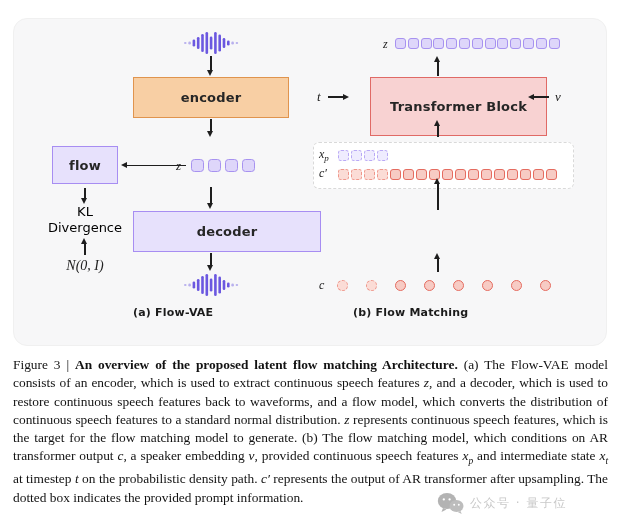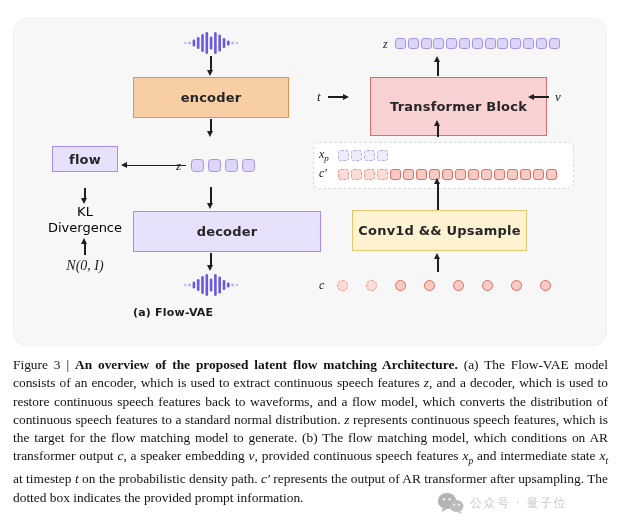--- a/index.html
+++ b/index.html
@@ -93,21 +93,21 @@
 
   <span class="mi" style="position:absolute;left:176px;top:158px">z</span>
   <div class="trow big" style="left:191px;top:159px;gap:4px">
       <span class="tok square purple"></span>
       <span class="tok square purple"></span>
       <span class="tok square purple"></span>
       <span class="tok square purple"></span>
     </div>
 
   <div class="ah left" style="left:127px;top:164.7px;width:59px"></div>
-  <div class="box purple" style="left:52px;top:146px;width:66px;height:26px">
+  <div class="box purple" style="left:52px;top:146px;width:66px;height:38px">
     <span>flow</span>
   </div>
   <div class="av down" style="left:84.2px;top:188px;height:10px"></div>
 
   <div class="kl">
     <div>KL</div>
     <div>Divergence</div>
   </div>
   <div class="av up" style="left:84.2px;top:244px;height:11px"></div>
   <div class="mi" style="position:absolute;left:35px;top:258px;width:100px;text-align:center;font-size:14px">N(0, I)</div>
@@ -189,37 +189,35 @@
       <span class="tok square red"></span>
       <span class="tok square red"></span>
       <span class="tok square red"></span>
       <span class="tok square red"></span>
       <span class="tok square red"></span>
       <span class="tok square red"></span>
     </div>
 
   <div class="av up" style="left:437.2px;top:184px;height:26px"></div>
 
-  <div class="box yellow" style="left:352px;top:210px;width:175px;height:41px">
-    <span>Conv1d &amp;&amp; Upsample</span>
-  </div>
   <div class="av up" style="left:437.2px;top:259px;height:13px"></div>
 
   <span class="mi" style="position:absolute;left:319px;top:278px;font-size:12px">c</span>
   <div class="trow" style="left:337px;top:280px;gap:18px">
       <span class="tok circle red dashed"></span>
       <span class="tok circle red dashed"></span>
       <span class="tok circle red"></span>
       <span class="tok circle red"></span>
       <span class="tok circle red"></span>
       <span class="tok circle red"></span>
       <span class="tok circle red"></span>
       <span class="tok circle red"></span>
     </div>
 
+  <div class="pcap" style="left:353px;top:306px;width:172px">(b) Flow Matching</div>
 
   <p class="caption"><span>Figure 3 | </span><span class="b">An overview of the proposed latent flow matching Architecture.</span><span> (a) The Flow-VAE model consists of an encoder, which is used to extract continuous speech features </span><span class="i">z</span><span>, and a decoder, which is used to restore continuous speech features back to waveforms, and a flow model, which converts the distribution of continuous speech features to a standard normal distribution. </span><span class="i">z</span><span> represents continuous speech features, which is the target for the flow matching model to generate. (b) The flow matching model, which conditions on AR transformer output </span><span class="i">c</span><span>, a speaker embedding </span><span class="i">v</span><span>, provided continuous speech features </span><span class="i">x</span><sub class="i">p</sub><span> and intermediate state </span><span class="i">x</span><sub class="i">t</sub><span> at timestep </span><span class="i">t</span><span> on the probabilistic density path. </span><span class="i">c′</span><span> represents the output of AR transformer after upsampling. The dotted box indicates the provided prompt information.</span></p>
 
   <div class="watermark">
     <svg width="27" height="22" viewBox="0 0 27 22">
       <ellipse cx="10" cy="9" rx="9.2" ry="8" fill="#b3b3b3"></ellipse>
       <path d="M6 16 l-1.5 4 l5 -2.6 z" fill="#b3b3b3"></path>
       <circle cx="6.8" cy="7.4" r="1.15" fill="#fff"></circle>
       <circle cx="12.6" cy="7.4" r="1.15" fill="#fff"></circle>
       <ellipse cx="19.5" cy="14" rx="7" ry="6" fill="#bdbdbd"></ellipse>

